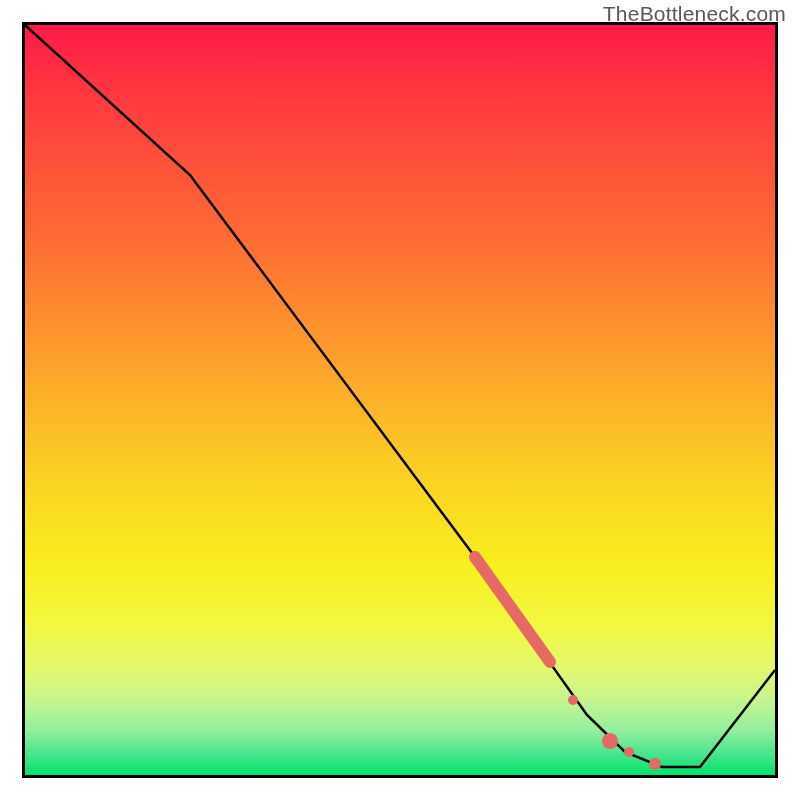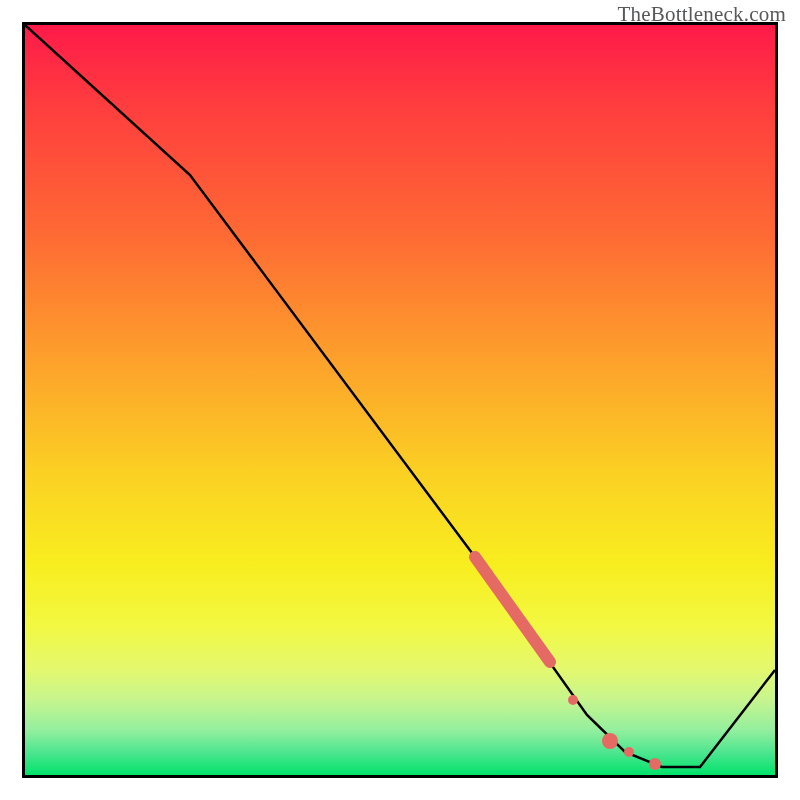--- a/index.html
+++ b/index.html
@@ -8,21 +8,20 @@
     width: 800px;
     height: 800px;
     overflow: hidden;
     background: #ffffff;
     font-family: Arial, Helvetica, sans-serif;
   }
   .chart-container {
     position: relative;
     width: 800px;
     height: 648px;
-    font-family: Liberation Serif, serif;
   }
   .plot-area {
     position: absolute;
     left: 22px;
     top: 22px;
     width: 756px;
     height: 756px;
     border: 3px solid #000000;
     box-sizing: border-box;
     overflow: hidden;

